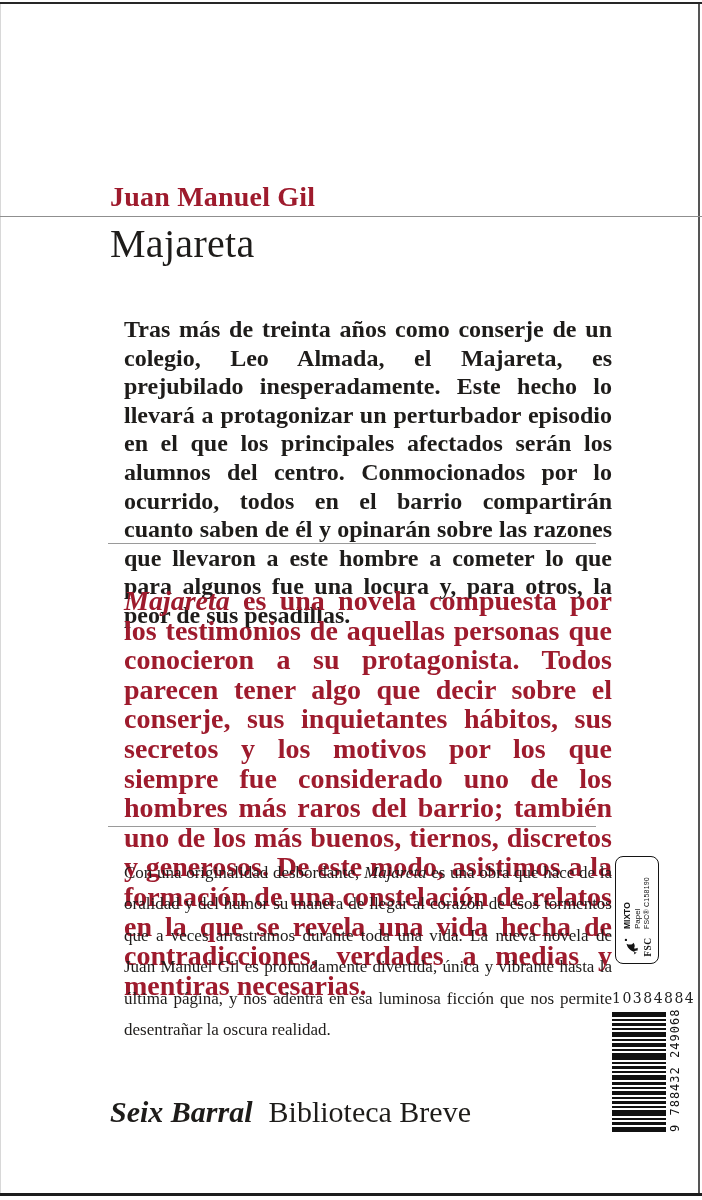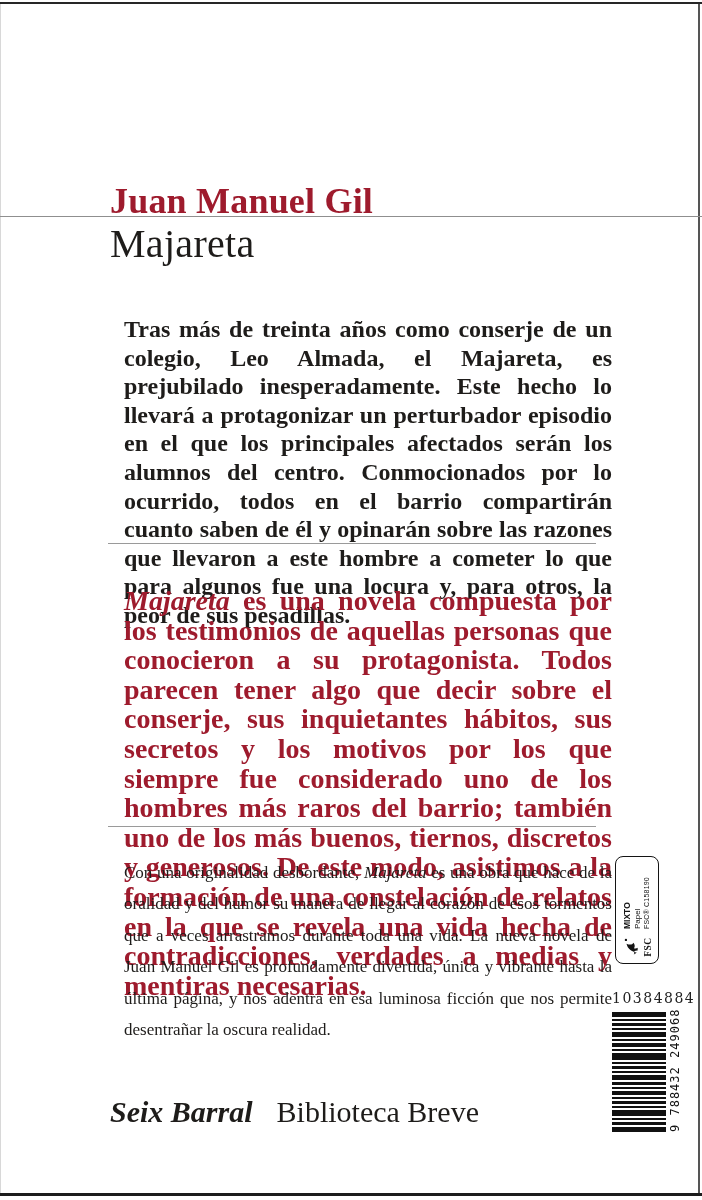--- a/index.html
+++ b/index.html
@@ -9,21 +9,21 @@
   }
   
   .edge-top{position:absolute;left:0;right:0;top:2px;height:2px;background:#262626;}
   .edge-bottom{position:absolute;left:0;right:0;bottom:4px;height:3px;background:#1c1c1c;}
   .edge-right{position:absolute;right:2px;top:4px;bottom:7px;width:2px;background:#555;}
   .edge-left{position:absolute;left:0;top:4px;bottom:7px;width:1px;background:#d8d8d8;}
 
   .header-rule{position:absolute;left:0;right:0;top:216px;height:1px;background:#8f8f8f;z-index:0;}
   .author{
     position:absolute;left:110px;top:183px;z-index:1;
-    font-size:36px;font-weight:bold;line-height:1;color:var(--accent-red,#9e1b2d);
+    font-size:28px;font-weight:bold;line-height:1;color:var(--accent-red,#9e1b2d);
     letter-spacing:.2px;
   }
   .book-title{
     position:absolute;left:110px;top:224px;z-index:1;
     font-size:40px;line-height:1;color:#1e1c1a;letter-spacing:.3px;
   }
 
   .para{
     position:absolute;left:124px;width:488px;text-align:justify;
     color:#1e1c1a;
@@ -33,21 +33,21 @@
   .para-review{top:840px;font-size:17px;font-weight:normal;line-height:31.4px;}
   .sep{position:absolute;left:108px;width:488px;height:1px;background:#9a9a9a;}
   .sep-1{top:543px;}
   .sep-2{top:826px;}
   .ital{font-style:italic;}
 
   .publisher-line{
     position:absolute;left:110px;top:1097px;font-size:30px;line-height:1;color:#1e1c1a;
   }
   .publisher-line .imprint{font-weight:bold;font-style:italic;}
-  .publisher-line .collection{font-weight:normal;margin-left:24px;}
+  .publisher-line .collection{font-weight:normal;margin-left:16px;}
 
   
   .fsc-label{
     position:absolute;left:615px;top:856px;width:44px;height:108px;
     border:1.5px solid #141414;border-radius:8px;background:#fff;box-sizing:border-box;
   }
   .fsc-inner{
     position:absolute;top:50%;left:50%;width:100px;height:38px;
     transform:translate(-50%,-50%) rotate(-90deg);
     display:flex;align-items:center;gap:5px;

